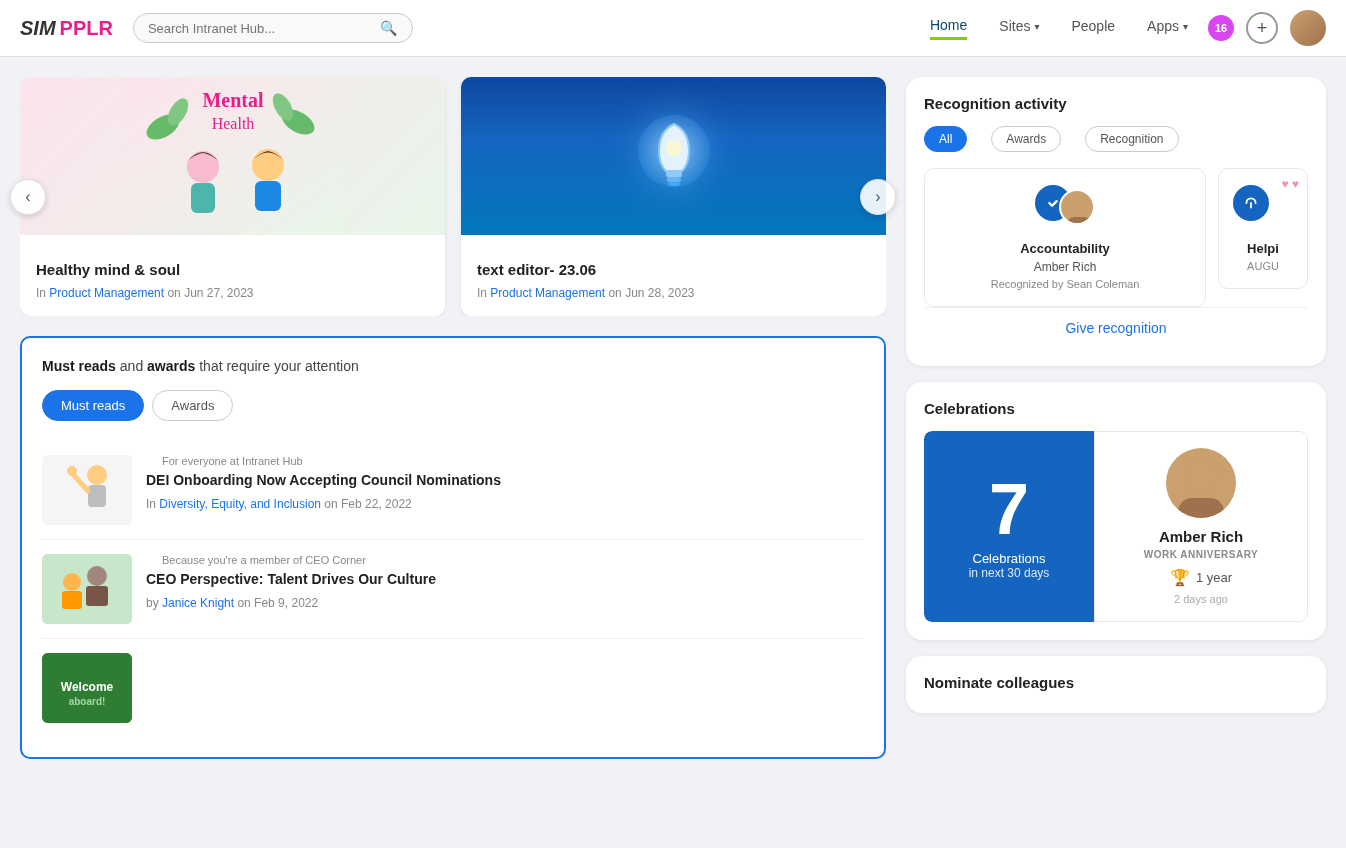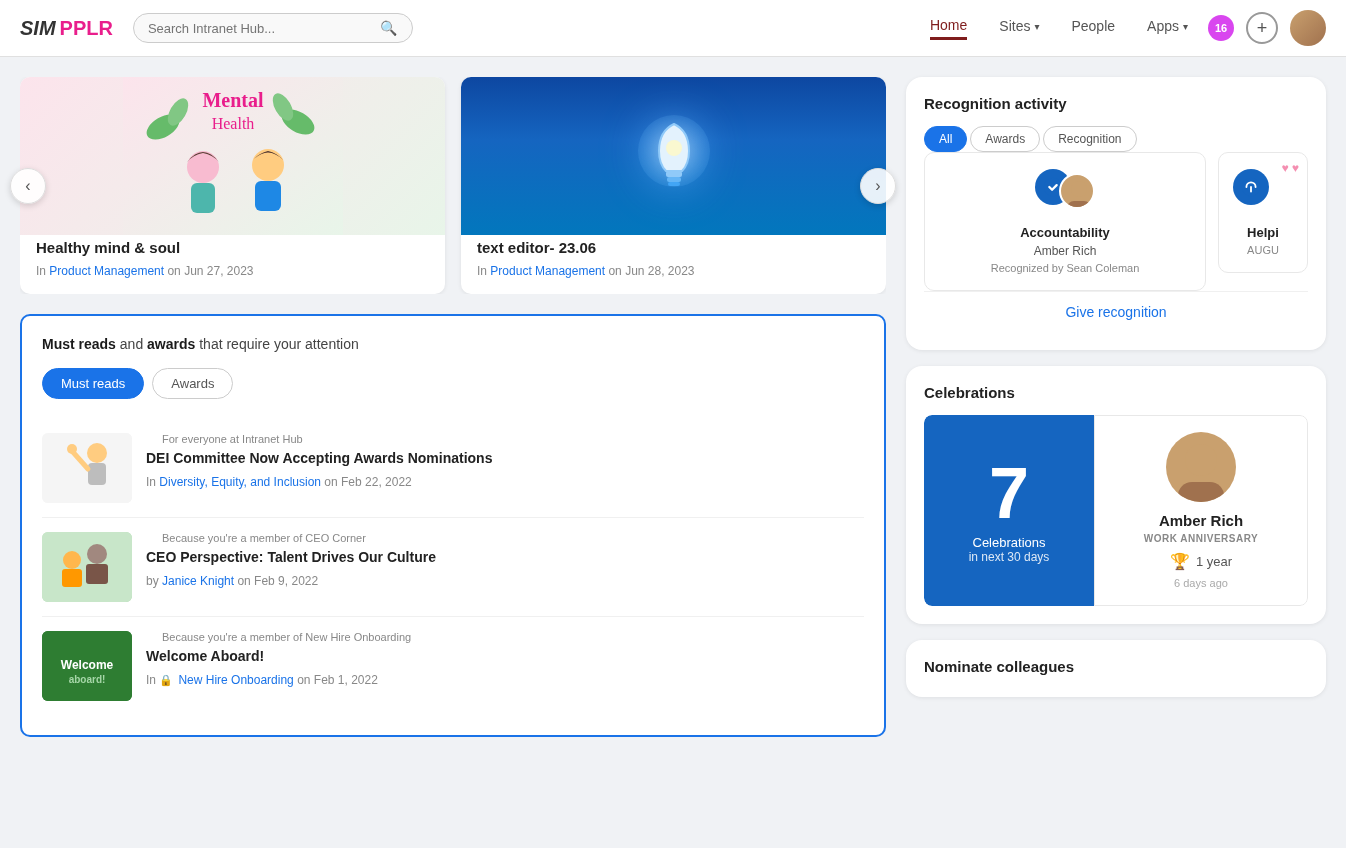--- a/index.html
+++ b/index.html
@@ -16,21 +16,21 @@
     .logo-pplr { color: #e91e8c; }
     .search-bar {
       flex: 0 0 280px; display: flex; align-items: center;
       border: 1px solid #ccc; border-radius: 20px; padding: 6px 14px; background: #f9f9f9;
     }
     .search-bar input { border: none; background: transparent; outline: none; font-size: 13px; width: 100%; color: #555; }
     .search-bar .search-icon-svg { color: #999; font-size: 14px; }
     .nav-spacer { flex: 1; }
     .nav-links { display: flex; align-items: center; gap: 32px; }
     .nav-link { text-decoration: none; color: #555; font-size: 14px; font-weight: 500; display: flex; align-items: center; gap: 4px; cursor: pointer; padding-bottom: 4px; }
-    .nav-link.active { color: #7f1d1d; border-bottom: 3px solid #7f1d1d; }
+    .nav-link.active { color: #0c4a6e; border-bottom: 3px solid #84cc16; }
     .nav-link .chevron { font-size: 10px; }
     .nav-actions { display: flex; align-items: center; gap: 12px; }
     .notif-badge {
       background: #d946ef; color: #fff; border-radius: 50%; width: 26px; height: 26px;
       display: flex; align-items: center; justify-content: center; font-size: 11px; font-weight: 700; cursor: pointer;
     }
     .nav-add-btn {
       width: 32px; height: 32px; border-radius: 50%; border: 2px solid #999; background: #fff;
       display: flex; align-items: center; justify-content: center; cursor: pointer; font-size: 18px; color: #555;
     }
@@ -47,21 +47,21 @@
     .carousel-btn {
       position: absolute; top: 50%; transform: translateY(-50%); z-index: 10;
       background: rgba(255,255,255,0.9); border: 1px solid #ddd; border-radius: 50%;
       width: 36px; height: 36px; display: flex; align-items: center; justify-content: center;
       cursor: pointer; font-size: 16px; color: #555; box-shadow: 0 2px 6px rgba(0,0,0,0.15);
     }
     .carousel-btn.prev { left: -10px; }
     .carousel-btn.next { right: -10px; }
     .carousel-items { display: flex; gap: 16px; width: 100%; overflow: hidden; }
     .carousel-card { flex: 1; background: #fff; border-radius: 10px; overflow: hidden; box-shadow: 0 1px 4px rgba(0,0,0,0.08); }
-    .carousel-card-body { padding: 4px 16px 16px; }
+    .carousel-card-body { padding: 26px 16px 16px; }
     .carousel-title { font-size: 15px; font-weight: 600; color: #222; margin-bottom: 8px; }
     .carousel-meta { font-size: 12px; color: #888; }
     .carousel-meta a { color: #1a73e8; text-decoration: none; }
 
     
     .must-reads-card { background: #fff; border: 2px solid #1a73e8; border-radius: 10px; padding: 20px; }
     .must-reads-header { font-size: 14px; color: #444; margin-bottom: 16px; }
     .must-reads-header strong { color: #1a1a1a; }
     .must-reads-header .awards-text { color: #1a1a1a; font-weight: 700; }
     .tabs-row { display: flex; gap: 8px; margin-bottom: 20px; }
@@ -81,21 +81,21 @@
     .must-read-title { font-size: 14px; font-weight: 600; color: #222; margin-bottom: 6px; line-height: 1.4; }
     .must-read-meta { font-size: 12px; color: #888; }
     .must-read-meta a { color: #1a73e8; text-decoration: none; }
     .must-read-meta .lock-icon { font-size: 11px; margin-right: 2px; }
 
     
     .panel { background: #fff; border-radius: 16px; padding: 18px; box-shadow: 0 1px 4px rgba(0,0,0,0.08); }
     .panel-title { font-size: 15px; font-weight: 600; color: #222; margin-bottom: 14px; }
 
     
-    .recog-filter-row { display: flex; gap: 3px; }
+    .recog-filter-row { display: flex; gap: 24px; margin-bottom: 16px; }
     .recog-filter-btn { padding: 5px 14px; border-radius: 20px; border: 1.5px solid #ccc; font-size: 12px; cursor: pointer; background: #fff; color: #555; }
     .recog-filter-btn.active { background: #1a73e8; color: #fff; border-color: #1a73e8; }
     .recog-cards-row { display: flex; gap: 12px; overflow: hidden; }
     .recog-card {
       flex: 1; background: #fff; border: 1px solid #e8e8e8; border-radius: 10px;
       padding: 16px; display: flex; flex-direction: column; align-items: center; text-align: center;
     }
     .recog-avatars { position: relative; width: 60px; height: 46px; margin-bottom: 10px; }
     .recog-avatar-icon { width: 36px; height: 36px; border-radius: 50%; background: #1565c0; display: flex; align-items: center; justify-content: center; font-size: 18px; position: absolute; left: 0; top: 0; }
     .recog-avatar-person { width: 36px; height: 36px; border-radius: 50%; background: #c9a06e; position: absolute; right: 0; top: 4px; overflow: hidden; border: 2px solid #fff; }
@@ -294,21 +294,21 @@
               <circle cx="55" cy="20" r="10" fill="#ffcc80"></circle>
               <rect x="46" y="30" width="18" height="22" rx="4" fill="#bdbdbd"></rect>
 
               <line x1="46" y1="36" x2="30" y2="18" stroke="#ffcc80" stroke-width="5" stroke-linecap="round"></line>
               <circle cx="30" cy="16" r="5" fill="#ffcc80"></circle>
             </svg>
           </div>
         </div>
         <div class="must-read-content">
           <div class="must-read-context">For everyone at Intranet Hub</div>
-          <div class="must-read-title">DEI Committee Now Accepting Awards Nominations</div>
+          <div class="must-read-title">DEI Onboarding Now Accepting Council Nominations</div>
           <div class="must-read-meta">
             <span>In</span>
             <a>Diversity, Equity, and Inclusion</a>
             <span> on </span>
             <span>Feb 22, 2022</span>
           </div>
         </div>
       </div>
 
       <div class="must-read-item">
@@ -339,34 +339,20 @@
       </div>
 
       <div class="must-read-item">
         <div class="must-read-thumb">
           <div class="thumb-welcome">
             <svg width="90" height="70" viewBox="0 0 90 70">
               <rect width="90" height="70" fill="#2e7d32"></rect>
               <text x="45" y="38" text-anchor="middle" font-size="12" fill="#fff" font-weight="bold">Welcome</text>
               <text x="45" y="52" text-anchor="middle" font-size="10" fill="#a5d6a7">aboard!</text>
             </svg>
-          </div>
-        </div>
-        <div class="must-read-content">
-          <div class="must-read-context">
-            <span>Because you're a member of</span>
-            <a>New Hire Onboarding</a>
-          </div>
-          <div class="must-read-title">Welcome Aboard!</div>
-          <div class="must-read-meta">
-            <span>In</span>
-            <span class="lock-icon">🔒</span>
-            <a>New Hire Onboarding</a>
-            <span> on </span>
-            <span>Feb 1, 2022</span>
           </div>
         </div>
       </div>
     </div>
   </div>
 
   <div class="right-col">
 
     <div class="panel">
       <div class="panel-title">Recognition activity</div>
@@ -433,21 +419,21 @@
               <circle cx="35" cy="28" r="16" fill="#c9a06e"></circle>
               <rect x="12" y="50" width="46" height="28" rx="14" fill="#a0714e"></rect>
             </svg>
           </div>
           <div class="celebration-name">Amber Rich</div>
           <div class="celebration-type">Work Anniversary</div>
           <div class="celebration-years">
             <span class="trophy-icon">🏆</span>
             <span>1 year</span>
           </div>
-          <div class="celebration-ago">6 days ago</div>
+          <div class="celebration-ago">2 days ago</div>
         </div>
       </div>
     </div>
 
     <div class="panel nominate-panel">
       <div class="panel-title">Nominate colleagues</div>
     </div>
 
   </div>
 </div>

